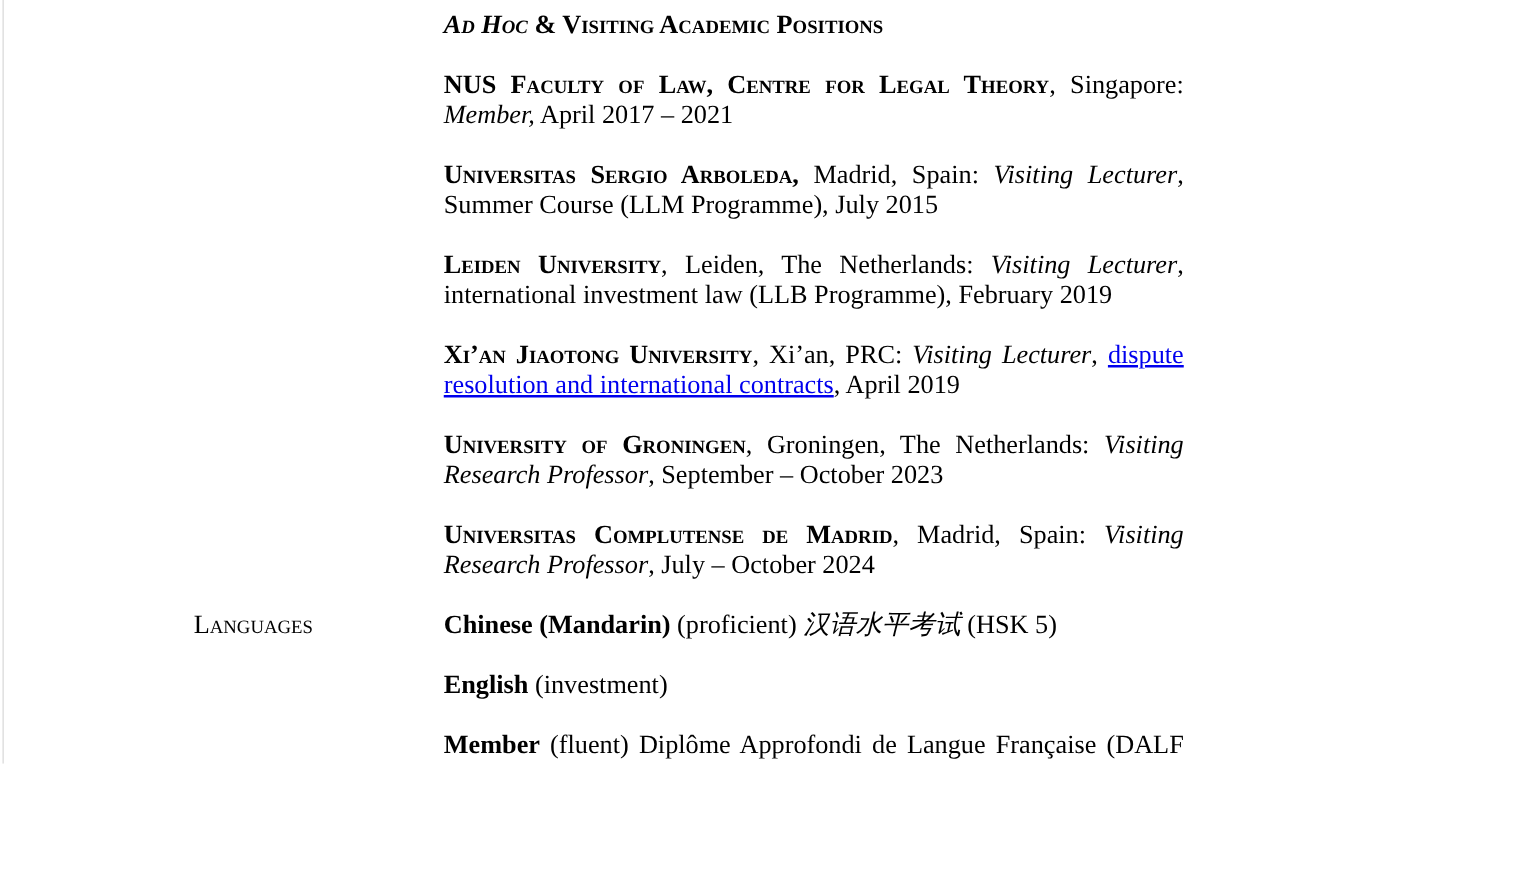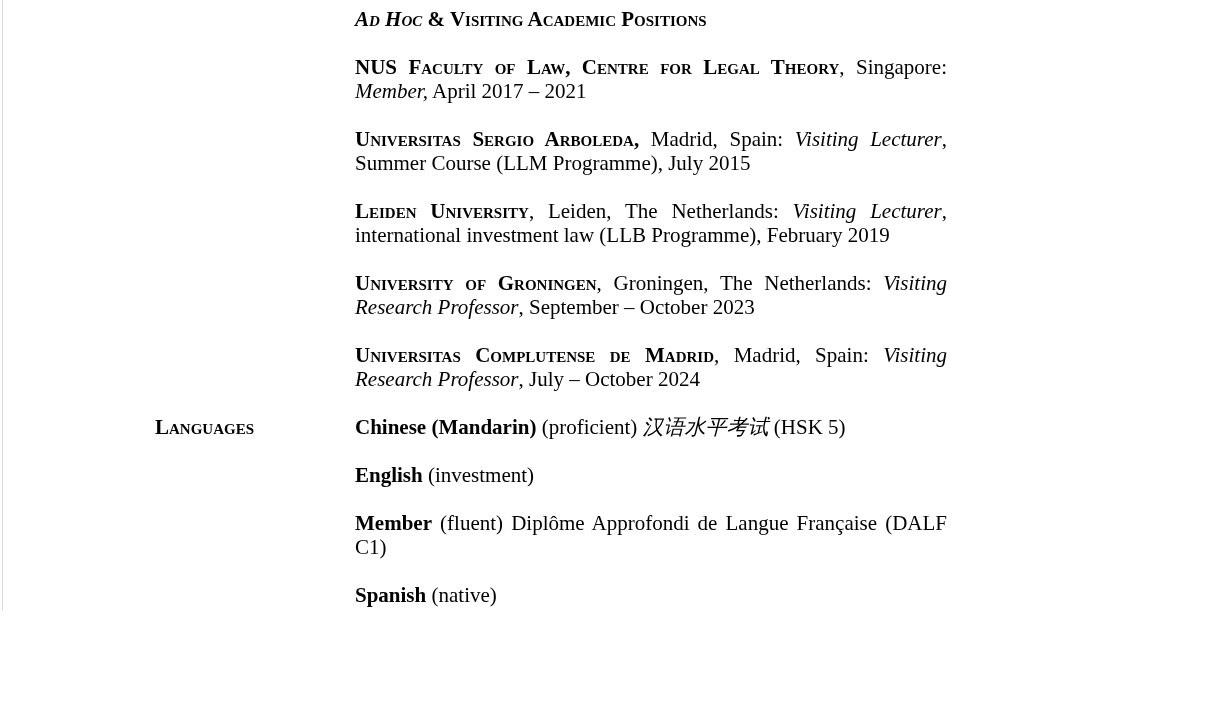--- a/index.html
+++ b/index.html
@@ -37,21 +37,21 @@
     text-align: justify;
     text-align-last: left;
   }
   .languages-section {
     position: relative;
   }
   .side-label {
     position: absolute;
     left: -200px;
     top: 0;
-    font-weight: bold;
+    font-weight: normal;
     font-variant: small-caps;
     white-space: nowrap;
   }
   .seg-smallcaps-bold {
     font-weight: bold;
     font-variant: small-caps;
   }
   .seg-smallcaps-bold-italic {
     font-weight: bold;
     font-style: italic;
@@ -75,20 +75,21 @@
   <div class="page-edge-line"></div>
 
   <div class="content">
 
     <p><span class="seg-smallcaps-bold-italic">Ad Hoc</span><span class="seg-smallcaps-bold"> &amp; Visiting Academic Positions</span></p>
 
     <div>
         <p><span class="seg-smallcaps-bold">NUS Faculty of Law, Centre for Legal Theory</span><span class="seg-plain">, Singapore: </span><span class="seg-bold-italic">Member,</span><span class="seg-plain"> April 2017 – 2021</span></p>
         <p><span class="seg-smallcaps-bold">Universitas Sergio Arboleda,</span><span class="seg-plain"> Madrid, Spain: </span><span class="seg-bold-italic">Visiting Lecturer</span><span class="seg-plain">, Summer Course (LLM Programme), July 2015</span></p>
         <p><span class="seg-smallcaps-bold">Leiden University</span><span class="seg-plain">, Leiden, The Netherlands: </span><span class="seg-bold-italic">Visiting Lecturer</span><span class="seg-plain">, international investment law (LLB Programme), February 2019</span></p>
+        <p><span class="seg-smallcaps-bold">Xi’an Jiaotong University</span><span class="seg-plain">, Xi’an, PRC: </span><span class="seg-bold-italic">Visiting Lecturer</span><span class="seg-plain">, </span><a class="seg-link" href="#">dispute resolution and international contracts</a><span class="seg-plain">, April 2019</span></p>
         <p><span class="seg-smallcaps-bold">University of Groningen</span><span class="seg-plain">, Groningen, The Netherlands: </span><span class="seg-bold-italic">Visiting Research Professor</span><span class="seg-plain">, September – October 2023</span></p>
         <p><span class="seg-smallcaps-bold">Universitas Complutense de Madrid</span><span class="seg-plain">, Madrid, Spain: </span><span class="seg-bold-italic">Visiting Research Professor</span><span class="seg-plain">, July – October 2024</span></p>
       </div>
 
     <div class="languages-section">
       <span class="side-label">Languages</span>
       <div>
           <p><span class="seg-bold">Chinese (Mandarin)</span><span class="seg-plain"> (proficient) </span><span class="seg-cjk-italic">汉语水平考试</span><span class="seg-plain"> (HSK 5)</span></p>
           <p><span class="seg-bold">English</span><span class="seg-plain"> (investment)</span></p>
           <p><span class="seg-bold">Member</span><span class="seg-plain"> (fluent) </span><span class="seg-italic">Diplôme Approfondi de Langue Française</span><span class="seg-plain"> (DALF C1)</span></p>

